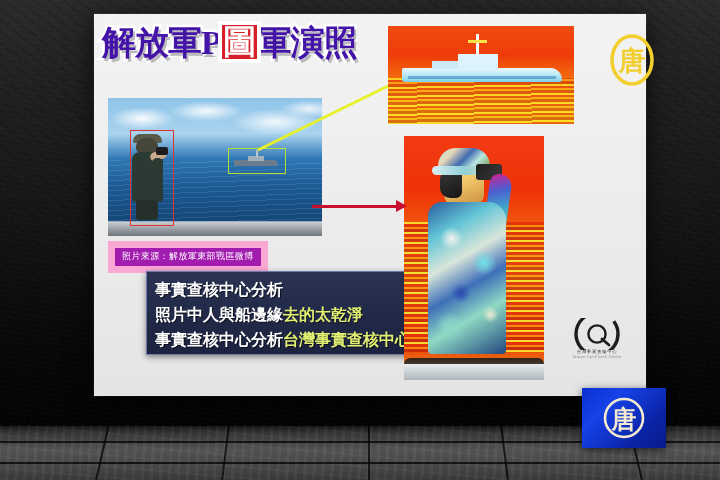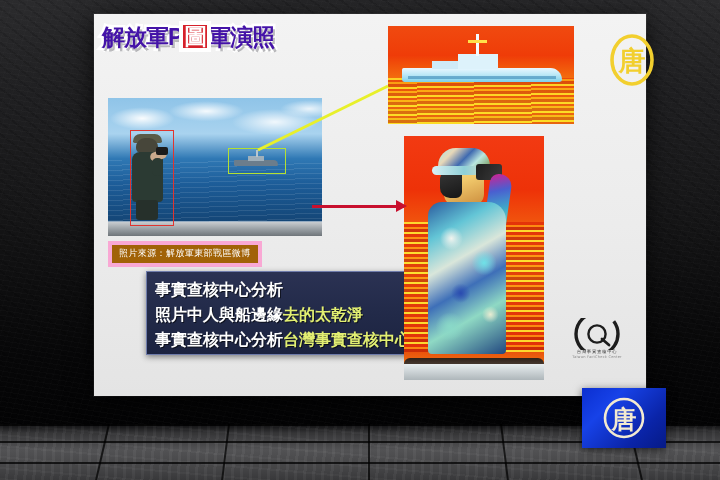--- a/index.html
+++ b/index.html
@@ -37,23 +37,23 @@
   
   .panel{
     position:absolute;left:94px;top:14px;width:552px;height:382px;
     background:linear-gradient(180deg,#f3f3f3 0%,#ececec 55%,#e4e4e4 100%);
     box-shadow:0 6px 22px rgba(0,0,0,.75), 0 0 0 1px rgba(255,255,255,.08);
   }
 
   
   .headline{
     position:absolute;left:102px;top:26px;z-index:40;
-    font-size:23px;line-height:1;font-weight:bold;letter-spacing:-1px;
+    font-size:34px;line-height:1;font-weight:bold;letter-spacing:-1px;
     white-space:nowrap;
-    font-family:Liberation Sans, sans-serif;
+    font-family:Liberation Serif, serif;
   }
   .headline span{display:inline-block;}
   .hl-p{
     color:#4413a8;
     -webkit-text-stroke:5px #ffffff;
     paint-order:stroke fill;
     text-shadow:2px 3px 0 rgba(60,60,70,.35);
   }
   .hl-box{
     color:#ffffff;background:#d6202a;
@@ -108,21 +108,21 @@
     border:1.6px solid #e0342f;
   }
   .box-green{
     position:absolute;left:120px;top:50px;width:56px;height:24px;
     border:1.8px solid #b4e032;
   }
 
   
   .src-label{
     position:absolute;left:108px;top:241px;
-    background:#a16207;border:4px solid #f9a8d4;
+    background:#a21caf;border:7px solid #f9a8d4;
     color:#ffffff;font-size:9px;line-height:1;
     padding:4px 7px 5px 7px;letter-spacing:.4px;
     white-space:nowrap;
   }
 
   
   .analysis{
     position:absolute;left:105px;top:271px;width:295px;height:84px;
     background:linear-gradient(180deg,#2b3253 0%,#222a49 50%,#1c2340 100%);
     border:1px solid #6f7cab;

